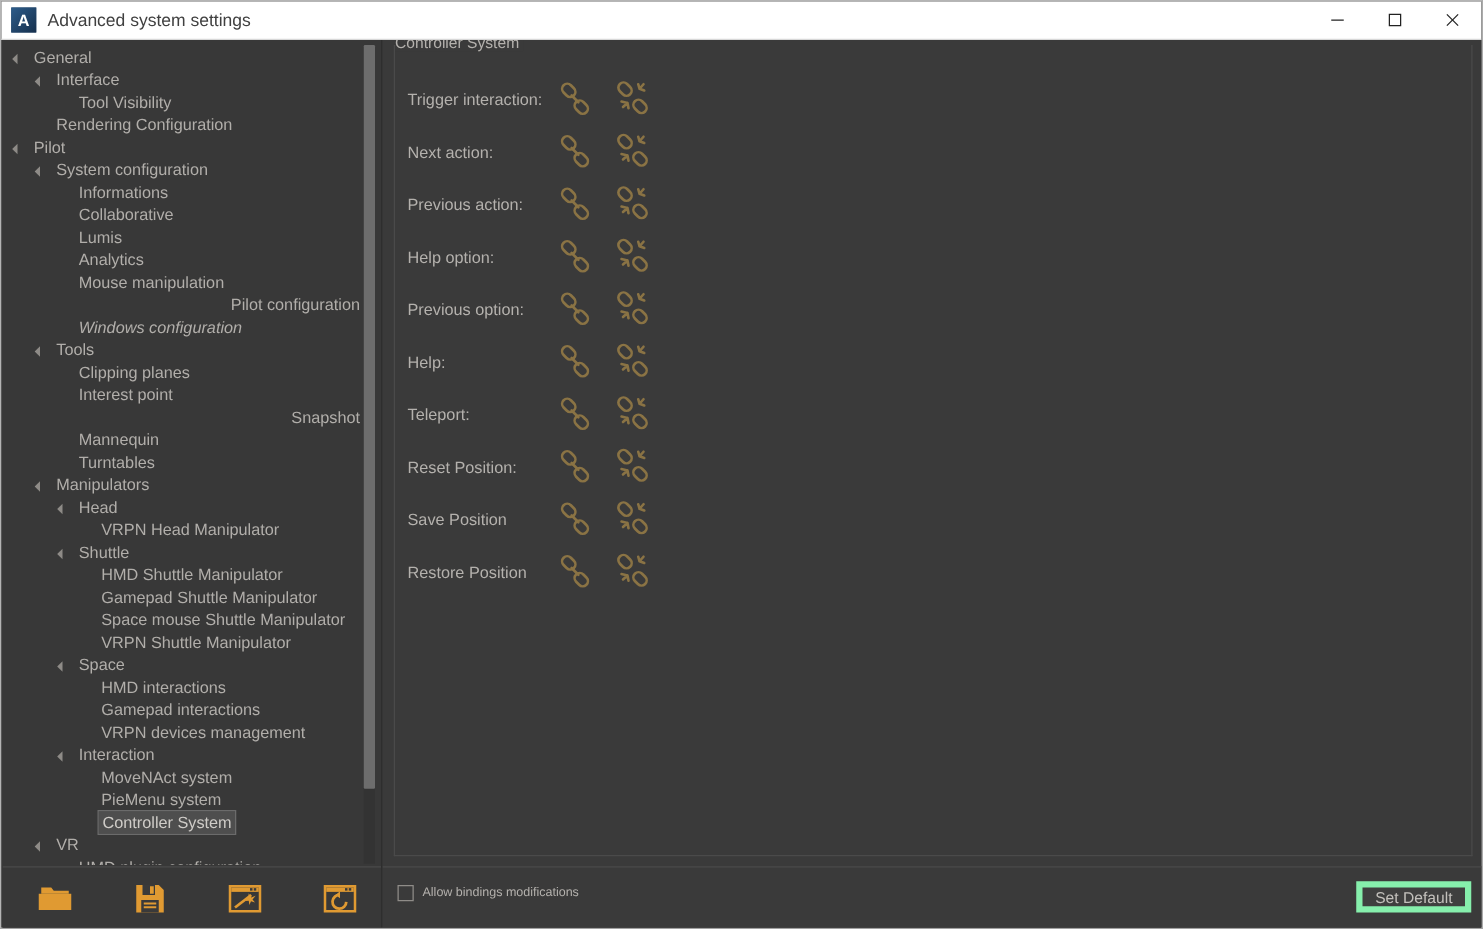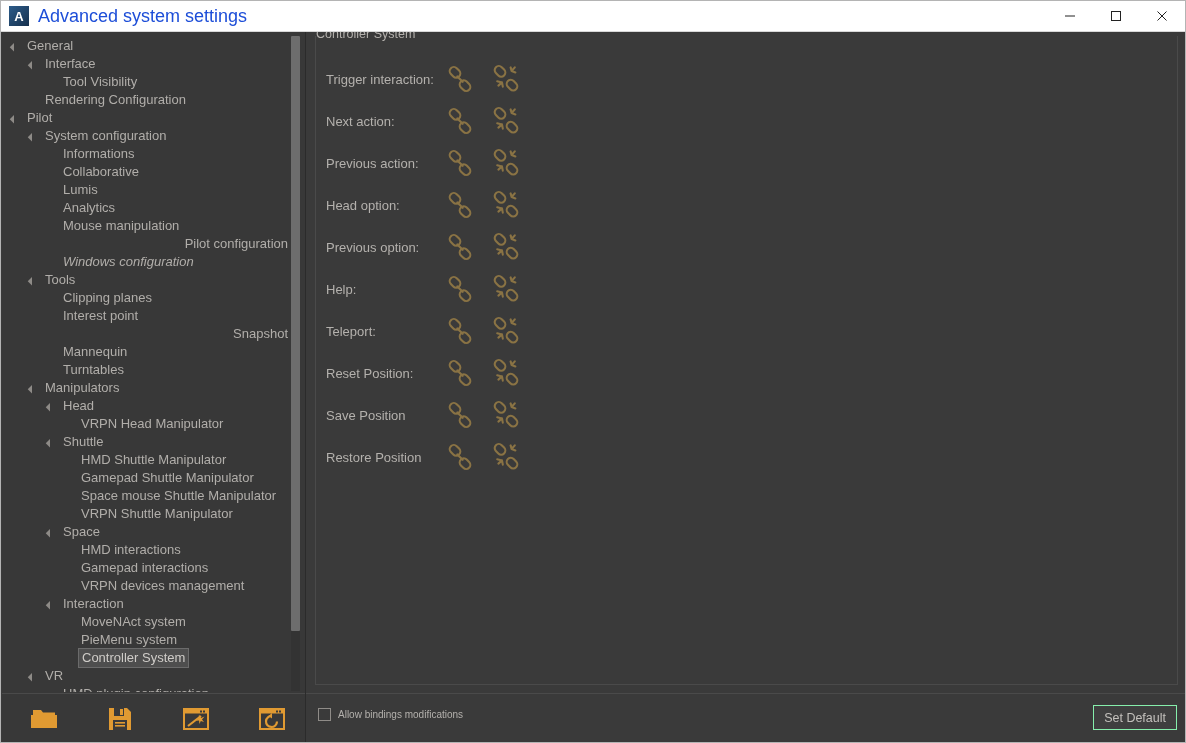--- a/index.html
+++ b/index.html
@@ -35,21 +35,21 @@
     background-image: linear-gradient(135deg,#2d5c8a 0%, #16304d 100%);
     display: flex; align-items: center; justify-content: center;
     flex: 0 0 auto;
   }
   .app-icon span {
     color: #ffffff; font-size: 13px; font-weight: bold;
     font-family: "Liberation Sans", sans-serif;
     line-height: 1;
   }
   .title-text {
-    font-size: 18px; color: #1d4ed8;
+    font-size: 14px; color: #404040;
     font-family: "Liberation Sans", sans-serif;
     white-space: nowrap;
   }
   .win-controls {
     position: absolute; right: 0; top: 0;
     height: 30px; display: flex;
   }
   .win-btn {
     width: 46px; height: 30px;
     display: flex; align-items: center; justify-content: center;
@@ -224,21 +224,21 @@
   .check-label {
     font-size: 10px;
     color: #b4b1ad;
     white-space: nowrap;
     font-family: "Liberation Sans", sans-serif;
   }
   .set-default-btn {
     position: absolute;
     right: 9px; top: 11px;
     min-width: 76px; height: 25px;
-    border: 1px solid #86efac;
+    border: 5px solid #86efac;
     background: #3f3f3f;
     color: #c3c0bc;
     font-size: 12.5px;
     display: flex; align-items: center; justify-content: center;
     padding: 0 10px;
     font-family: "Liberation Sans", sans-serif;
     cursor: default;
   }
 </style>
 </head>
@@ -547,21 +547,21 @@
                       <rect x="2.2" y="3.2" width="11.6" height="8.2" rx="4.1" transform="rotate(45 8 7.3)"></rect>
                       <rect x="14.2" y="17.0" width="11.6" height="8.2" rx="4.1" transform="rotate(45 20 21.1)"></rect>
                       <path d="M22.8 3.4 L19.6 7.0 M23.4 8.4 L19.6 7.0 M19.6 7.0 L18.6 3.4"></path>
                       <path d="M6.4 21.6 L10.0 18.4 M5.2 17.2 L10.0 18.4 M10.0 18.4 L10.8 22.6"></path>
                     </g>
                   </svg>
                 </div>
               </div>
             </div>
             <div class="binding-row">
-              <div class="binding-label">Head option:</div>
+              <div class="binding-label">Help option:</div>
               <div class="binding-icons">
                 <div class="icon-btn">
                   <svg width="30" height="30" viewBox="0 0 30 30">
                     <g fill="none" stroke="#8a7344" stroke-width="2.1" stroke-linecap="round">
                       <rect x="4.2" y="4.2" width="11.6" height="8.2" rx="4.1" transform="rotate(45 10 8.3)"></rect>
                       <rect x="14.2" y="17.6" width="11.6" height="8.2" rx="4.1" transform="rotate(45 20 21.7)"></rect>
                       <line x1="12.3" y1="12.4" x2="17.7" y2="17.8"></line>
                     </g>
                   </svg>
                 </div>

